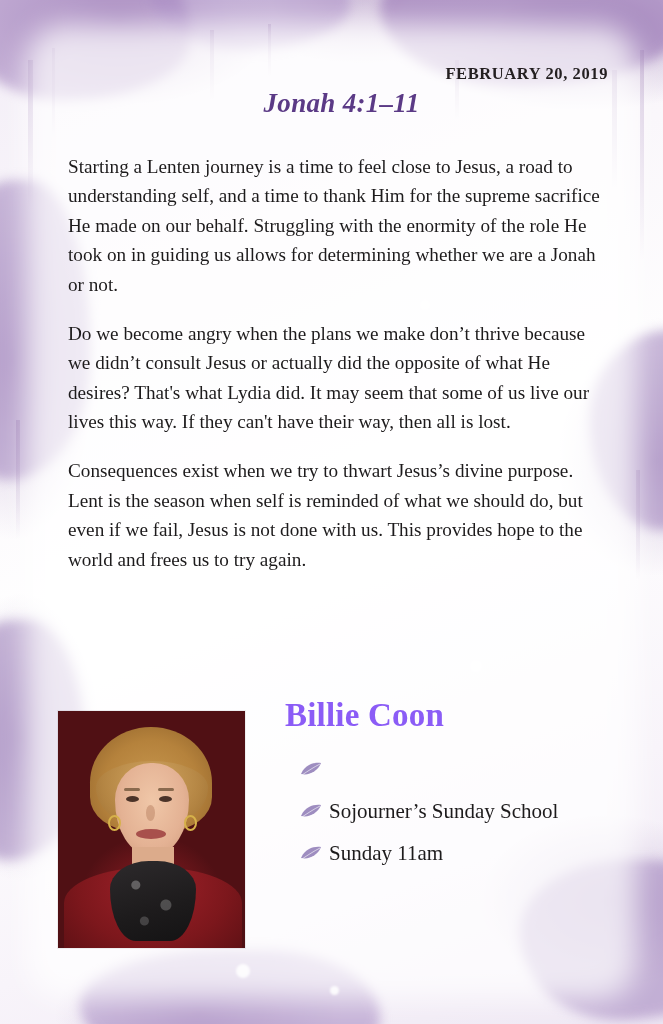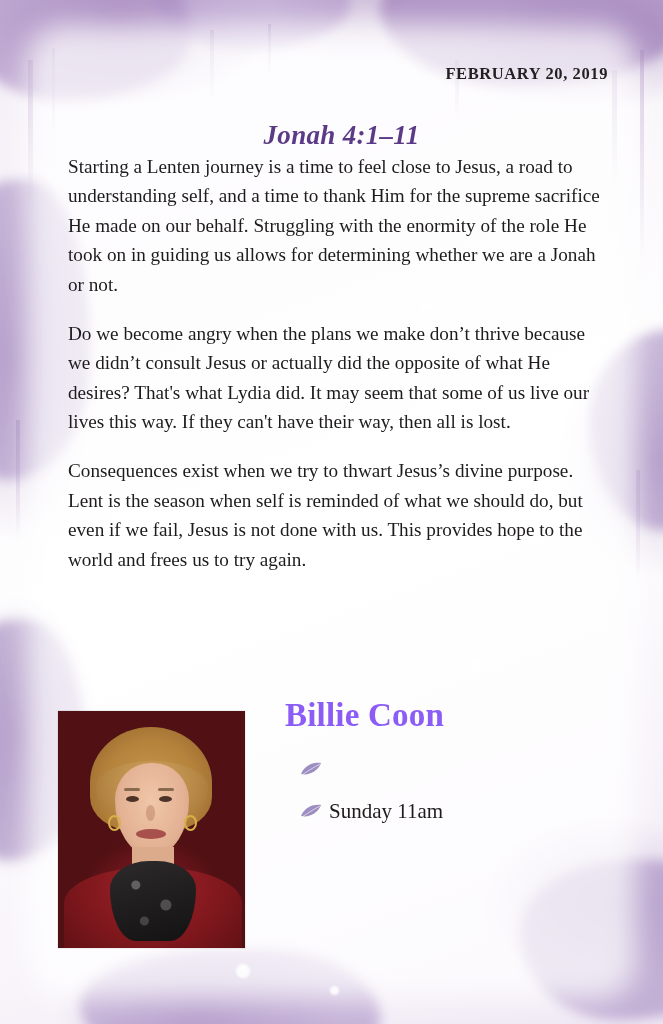--- a/index.html
+++ b/index.html
@@ -72,21 +72,21 @@
     font-family: "Liberation Serif", serif;
     font-weight: bold;
     font-size: 16.5px;
     letter-spacing: .6px;
     color: #231f20;
   }
 
   .title {
     position: absolute;
     left: 0; right: 0;
-    top: 120px;
+    top: 88px;
     text-align: center;
     padding-left: 20px;
     font-family: "Liberation Serif", serif;
     font-weight: bold;
     font-style: italic;
     font-size: 27px;
     color: #5b3a86;
     letter-spacing: .3px;
   }
 
@@ -318,20 +318,29 @@
 
     <div class="role-row">
       <span class="role-icon">
         <svg viewBox="0 0 24 20" width="24" height="20" aria-hidden="true">
           <path d="M2 14 C6 4, 16 2, 22 3 C19 11, 10 16, 2 14 Z" fill="#8d79b5" opacity="0.85"></path>
           <path d="M3 15 C9 11, 15 7, 21 4" stroke="#ffffff" stroke-width="1" fill="none" opacity="0.6"></path>
         </svg>
       </span>
     </div>
 
+    <div class="role-row">
+      <span class="role-icon">
+        <svg viewBox="0 0 24 20" width="24" height="20" aria-hidden="true">
+          <path d="M2 14 C6 4, 16 2, 22 3 C19 11, 10 16, 2 14 Z" fill="#8d79b5" opacity="0.85"></path>
+          <path d="M3 15 C9 11, 15 7, 21 4" stroke="#ffffff" stroke-width="1" fill="none" opacity="0.6"></path>
+        </svg>
+      </span>
+      <span class="role-label">Sojourner’s Sunday School</span>
+    </div>
 
     <div class="role-row">
       <span class="role-icon">
         <svg viewBox="0 0 24 20" width="24" height="20" aria-hidden="true">
           <path d="M2 14 C6 4, 16 2, 22 3 C19 11, 10 16, 2 14 Z" fill="#8d79b5" opacity="0.85"></path>
           <path d="M3 15 C9 11, 15 7, 21 4" stroke="#ffffff" stroke-width="1" fill="none" opacity="0.6"></path>
         </svg>
       </span>
       <span class="role-label">Sunday 11am</span>
     </div>

